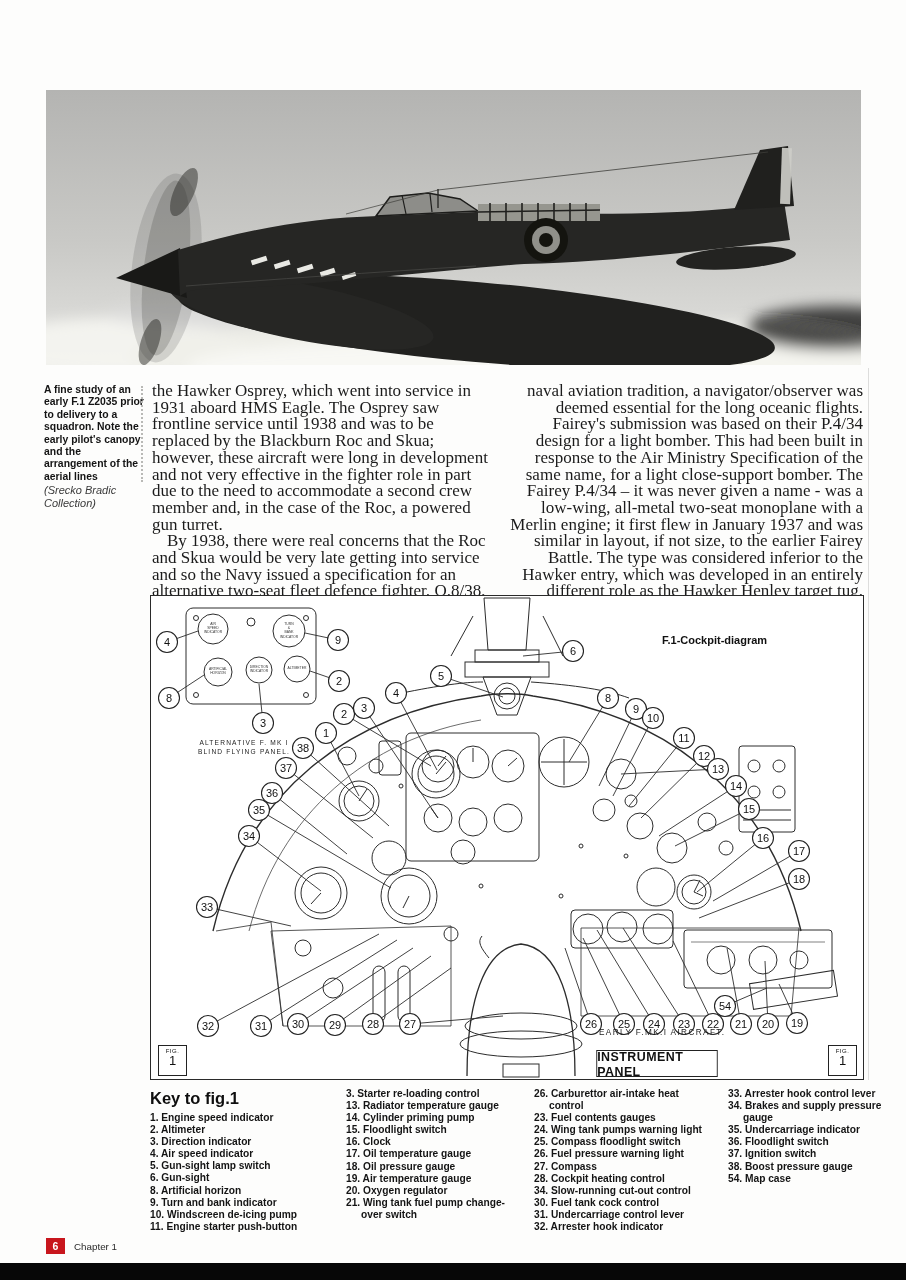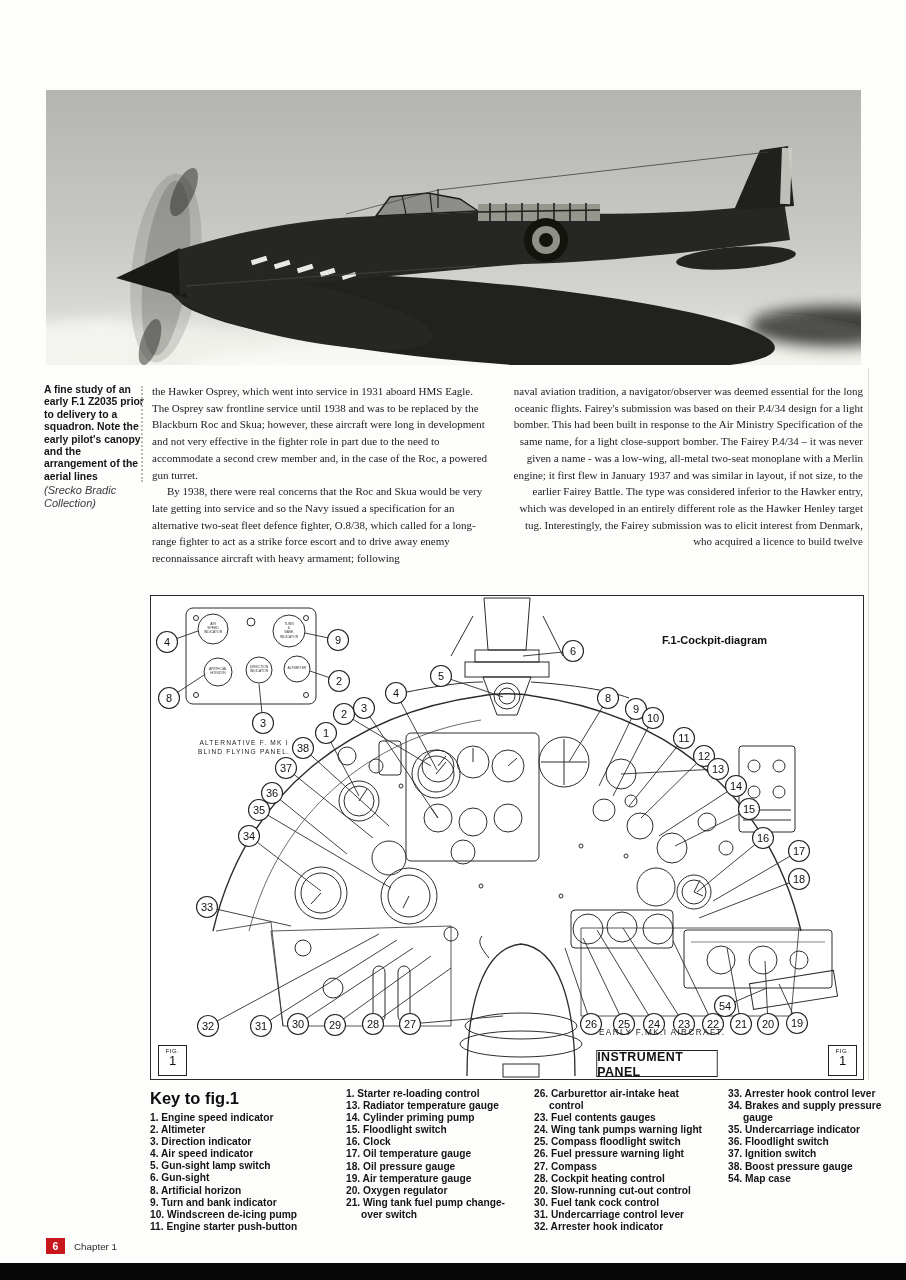--- a/index.html
+++ b/index.html
@@ -8,21 +8,21 @@
   
   .photo{position:absolute;left:46px;top:90px;width:815px;height:275px;background:#c4c4c2;}
   .photo svg{display:block;width:100%;height:100%;}
 
   
   .caption{position:absolute;left:44px;top:384px;width:100px;font-weight:bold;font-size:10.4px;line-height:12.4px;color:#141414;}
   .caption .credit{display:block;margin-top:1px;font-weight:normal;font-style:italic;font-size:11px;color:#3a3a3a;}
   .cap-rule{position:absolute;left:141px;top:386px;height:96px;width:0;border-left:2px dotted #b9b9b6;}
 
   
-  .bodycol{position:absolute;top:383px;font-family:"Liberation Serif",serif;font-size:11px;line-height:16.7px;color:#1b1b1b;}
+  .bodycol{position:absolute;top:383px;font-family:"Liberation Serif",serif;font-size:17px;line-height:16.7px;color:#1b1b1b;}
   .bodycol p{margin:0;}
   .bodycol p.indent{text-indent:15px;}
   .col1{left:152px;width:338px;}
   .col2{left:507px;width:356px;text-align:right;}
   .edge-line{position:absolute;left:868px;top:368px;height:712px;width:1px;background:#dddddc;}
 
   
   .diagram{position:absolute;left:150px;top:595px;width:712px;height:483px;border:1px solid #2a2a2a;background:#fff;}
   .diagram svg.sketch{position:absolute;left:0;top:0;width:712px;height:483px;}
   .diagram-title{position:absolute;left:490px;top:38px;width:130px;font-weight:bold;font-size:11px;color:#111;margin-left:21px;}
@@ -513,42 +513,42 @@
           <div class="key-item">5. Gun-sight lamp switch</div>
           <div class="key-item">6. Gun-sight</div>
           <div class="key-item">8. Artificial horizon</div>
           <div class="key-item">9. Turn and bank indicator</div>
           <div class="key-item">10. Windscreen de-icing pump</div>
           <div class="key-item">11. Engine starter push-button</div>
         </div>
     </div>
     <div>
         <div>
-          <div class="key-item">1. Starter re-loading control</div>
+          <div class="key-item">3. Starter re-loading control</div>
           <div class="key-item">13. Radiator temperature gauge</div>
           <div class="key-item">14. Cylinder priming pump</div>
           <div class="key-item">15. Floodlight switch</div>
           <div class="key-item">16. Clock</div>
           <div class="key-item">17. Oil temperature gauge</div>
           <div class="key-item">18. Oil pressure gauge</div>
           <div class="key-item">19. Air temperature gauge</div>
           <div class="key-item">20. Oxygen regulator</div>
           <div class="key-item">21. Wing tank fuel pump change-over switch</div>
         </div>
       </div>
     <div>
         <div>
           <div class="key-item">26. Carburettor air-intake heat control</div>
           <div class="key-item">23. Fuel contents gauges</div>
           <div class="key-item">24. Wing tank pumps warning light</div>
           <div class="key-item">25. Compass floodlight switch</div>
           <div class="key-item">26. Fuel pressure warning light</div>
           <div class="key-item">27. Compass</div>
           <div class="key-item">28. Cockpit heating control</div>
-          <div class="key-item">20. Slow-running cut-out control</div>
+          <div class="key-item">34. Slow-running cut-out control</div>
           <div class="key-item">30. Fuel tank cock control</div>
           <div class="key-item">31. Undercarriage control lever</div>
           <div class="key-item">32. Arrester hook indicator</div>
         </div>
       </div>
     <div>
         <div>
           <div class="key-item">33. Arrester hook control lever</div>
           <div class="key-item">34. Brakes and supply pressure gauge</div>
           <div class="key-item">35. Undercarriage indicator</div>

